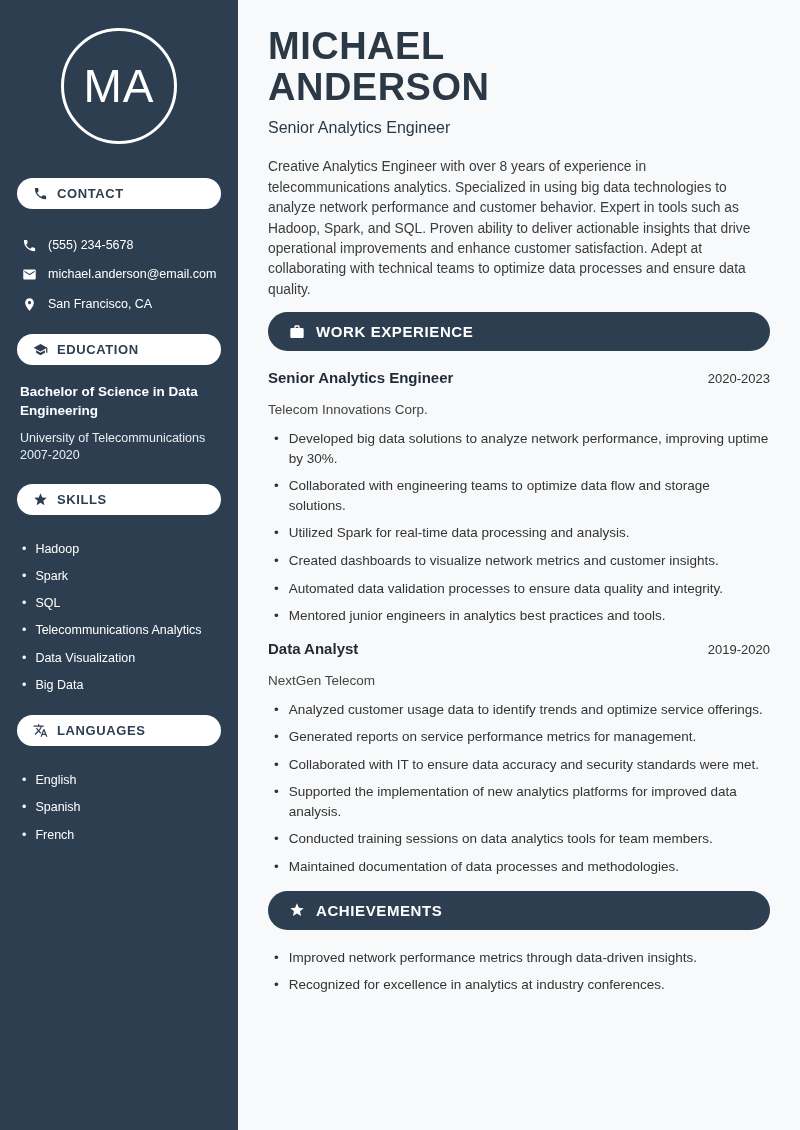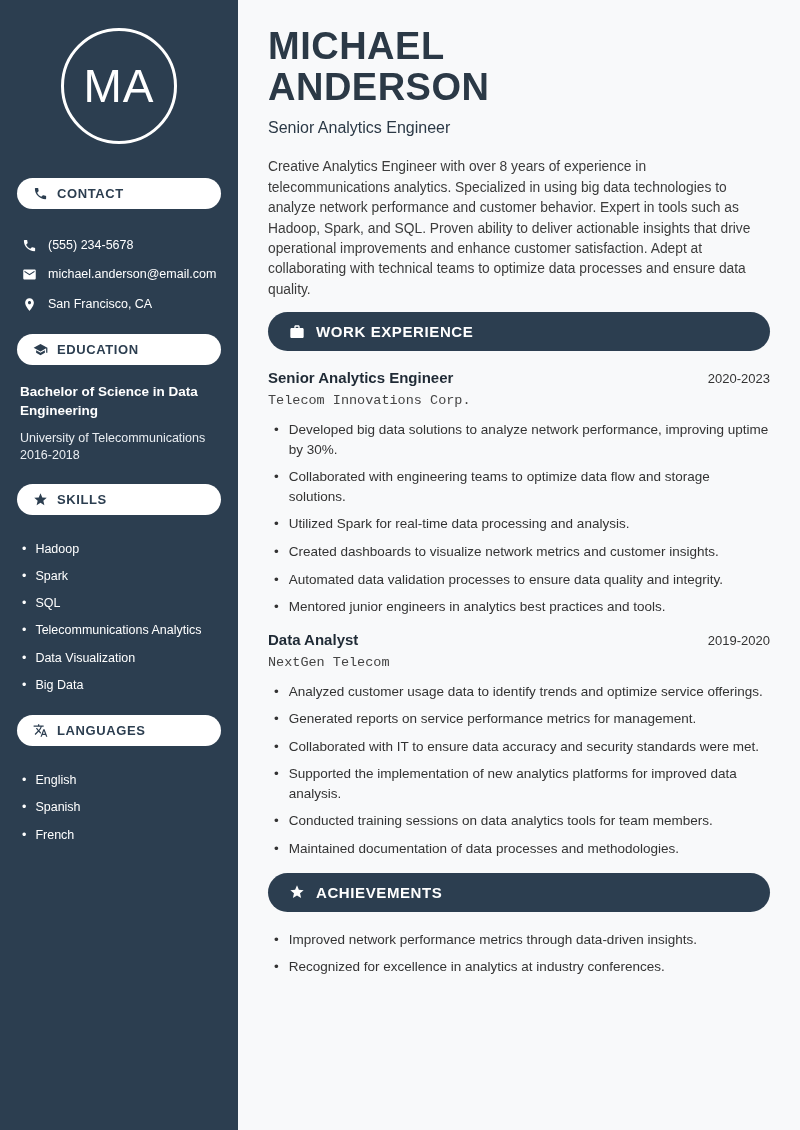--- a/index.html
+++ b/index.html
@@ -75,21 +75,21 @@
     padding: 11px 21px;
     display: flex; align-items: center; gap: 11px;
     font-weight: bold; font-size: 15px; letter-spacing: 0.6px;
     margin: 12px 0 18px 0;
   }
   .section-bar svg { width: 16px; height: 16px; fill: #ffffff; flex: none; }
   .job { margin-bottom: 14px; }
   .job-head { display: flex; justify-content: space-between; align-items: baseline; }
   .job-title { font-size: 15px; font-weight: bold; color: #1f2a35; }
   .job-dates { font-size: 13px; color: #333333; }
-  .job-company { font-size: 13.5px; color: #444444; margin: 7px 0 12px 0; font-family: Liberation Mono, monospace; }
+  .job-company { font-size: 13.5px; color: #444444; margin: 16px 0 12px 0; }
   .bullets { list-style: none; padding-left: 6px; }
   .bullets li {
     font-size: 13.5px; color: #333333;
     display: flex; gap: 10px;
     margin: 8px 0; line-height: 1.45;
   }
   .bullets li::before { content: "•"; color: #333333; }
   .ach-bullets { margin-top: 4px; }
 </style>
 </head>
@@ -132,21 +132,21 @@
   <div class="side-section">
     <div class="side-pill">
       <svg viewBox="0 0 24 24">
           <path d="M12 3L1 9l11 6 9-4.91V17h2V9L12 3zM5 13.18v4L12 21l7-3.82v-4L12 17l-7-3.82z"></path>
         </svg>
       <span>EDUCATION</span>
     </div>
     <div class="edu-block">
       <div class="edu-degree">Bachelor of Science in Data Engineering</div>
       <div class="edu-school">University of Telecommunications</div>
-      <div class="edu-years">2016-2018</div>
+      <div class="edu-years">2007-2020</div>
     </div>
   </div>
 
   <div class="side-section">
     <div class="side-pill">
       <svg viewBox="0 0 24 24">
           <path d="M12 17.27L18.18 21l-1.64-7.03L22 9.24l-7.19-.61L12 2 9.19 8.63 2 9.24l5.46 4.73L5.82 21z"></path>
         </svg>
       <span>SKILLS</span>
     </div>

